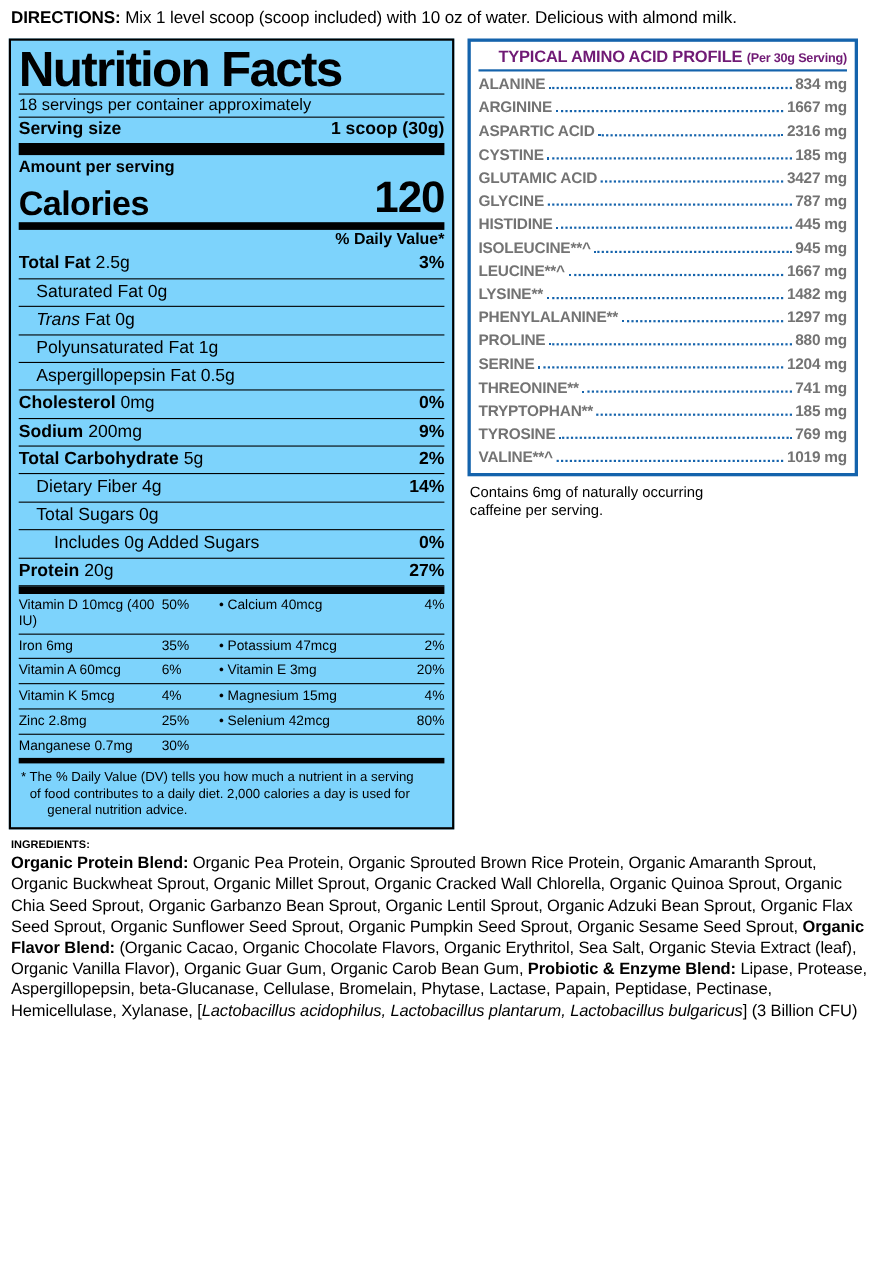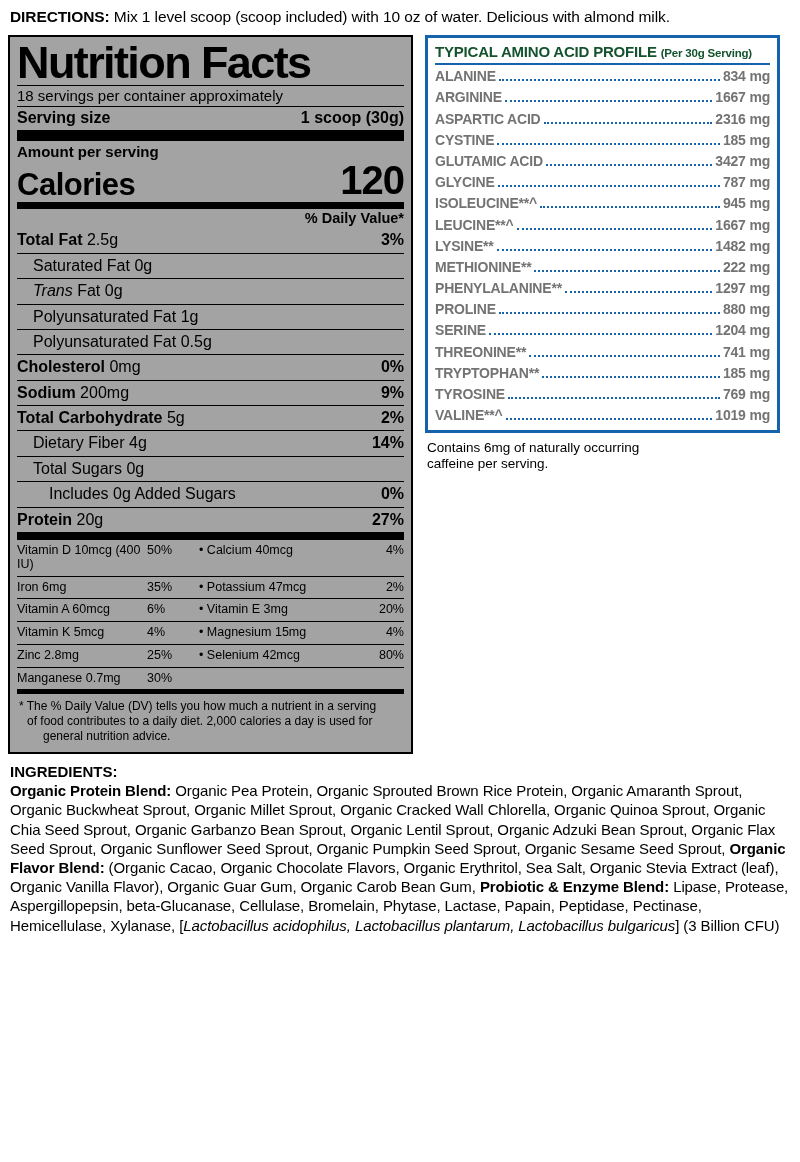--- a/index.html
+++ b/index.html
@@ -32,21 +32,21 @@
     align-items: flex-start;
     gap: 12px;
   }
   .col-left { width: 405px; flex: none; }
   .col-right { width: 355px; flex: none; }
 
   
   .nf {
     border: 2px solid #000;
     padding: 5px 7px 6px 7px;
-    background: #a3a3a3;
+    background: #7dd3fc;
   }
   .nf-title {
     font-family: "Liberation Sans", sans-serif;
     font-weight: bold;
     font-size: 45px;
     line-height: 0.95;
     letter-spacing: -1.6px;
     margin: 0 0 1px 0;
     white-space: nowrap;
   }
@@ -120,25 +120,26 @@
   }
   .footnote .indent { display: block; padding-left: 8px; }
   .footnote .indent2 { display: block; padding-left: 24px; }
 
   
   .aa {
     border: 3px solid #1463ac;
     padding: 4px 7px 3px 7px;
   }
   .aa-title {
-    color: #14532d;
+    color: #701a75;
     font-weight: bold;
     font-size: 15px;
     letter-spacing: -0.2px;
     padding: 1px 0 3px 0;
+    text-align: right;
   }
   .aa-title .sub { font-size: 11.5px; font-weight: bold; }
   .aa-rule { border-top: 2px solid #1463ac; margin-bottom: 2px; }
   .aa-row {
     display: flex;
     align-items: baseline;
     color: #737373;
     font-size: 14px;
     font-weight: bold;
     line-height: 1.0;
@@ -164,21 +165,21 @@
   }
   .caffeine {
     font-size: 13.5px;
     line-height: 1.2;
     padding: 7px 2px 0 2px;
   }
 
   
   .ing-head {
     font-weight: bold;
-    font-size: 15px;
+    font-size: 10px;
     padding: 9px 0 1px 2px;
   }
   .ing-body {
     font-size: 15px;
     line-height: 1.28;
     padding: 0 2px;
     letter-spacing: -0.1px;
   }
   .ing-body b { font-weight: bold; }
   .ing-body i { font-style: italic; }
@@ -237,21 +238,21 @@
             </div>
             <div>
               <div class="nf-row ind1">
                 <span class="lbl">Polyunsaturated Fat  1g</span>
                 <span class="val"></span>
               </div>
               <div class="rule-thin"></div>
             </div>
             <div>
               <div class="nf-row ind1">
-                <span class="lbl">Polyunsaturated Fat  0.5g</span>
+                <span class="lbl">Aspergillopepsin Fat  0.5g</span>
                 <span class="val"></span>
               </div>
               <div class="rule-thin"></div>
             </div>
             <div>
               <div class="nf-row">
                 <span class="lbl"><b>Cholesterol</b> 0mg</span>
                 <span class="val">0%</span>
               </div>
               <div class="rule-thin"></div>
@@ -385,38 +386,38 @@
               <span class="aa-name">GLUTAMIC ACID</span>
               <span class="aa-dots"></span>
               <span class="aa-val">3427 mg</span>
             </div>
             <div class="aa-row">
               <span class="aa-name">GLYCINE</span>
               <span class="aa-dots"></span>
               <span class="aa-val">787 mg</span>
             </div>
             <div class="aa-row">
+              <span class="aa-name">HISTIDINE</span>
+              <span class="aa-dots"></span>
+              <span class="aa-val">445 mg</span>
+            </div>
+            <div class="aa-row">
               <span class="aa-name">ISOLEUCINE**^</span>
               <span class="aa-dots"></span>
               <span class="aa-val">945 mg</span>
             </div>
             <div class="aa-row">
               <span class="aa-name">LEUCINE**^</span>
               <span class="aa-dots"></span>
               <span class="aa-val">1667 mg</span>
             </div>
             <div class="aa-row">
               <span class="aa-name">LYSINE**</span>
               <span class="aa-dots"></span>
               <span class="aa-val">1482 mg</span>
-            </div>
-            <div class="aa-row">
-              <span class="aa-name">METHIONINE**</span>
-              <span class="aa-dots"></span>
-              <span class="aa-val">222 mg</span>
             </div>
             <div class="aa-row">
               <span class="aa-name">PHENYLALANINE**</span>
               <span class="aa-dots"></span>
               <span class="aa-val">1297 mg</span>
             </div>
             <div class="aa-row">
               <span class="aa-name">PROLINE</span>
               <span class="aa-dots"></span>
               <span class="aa-val">880 mg</span>

